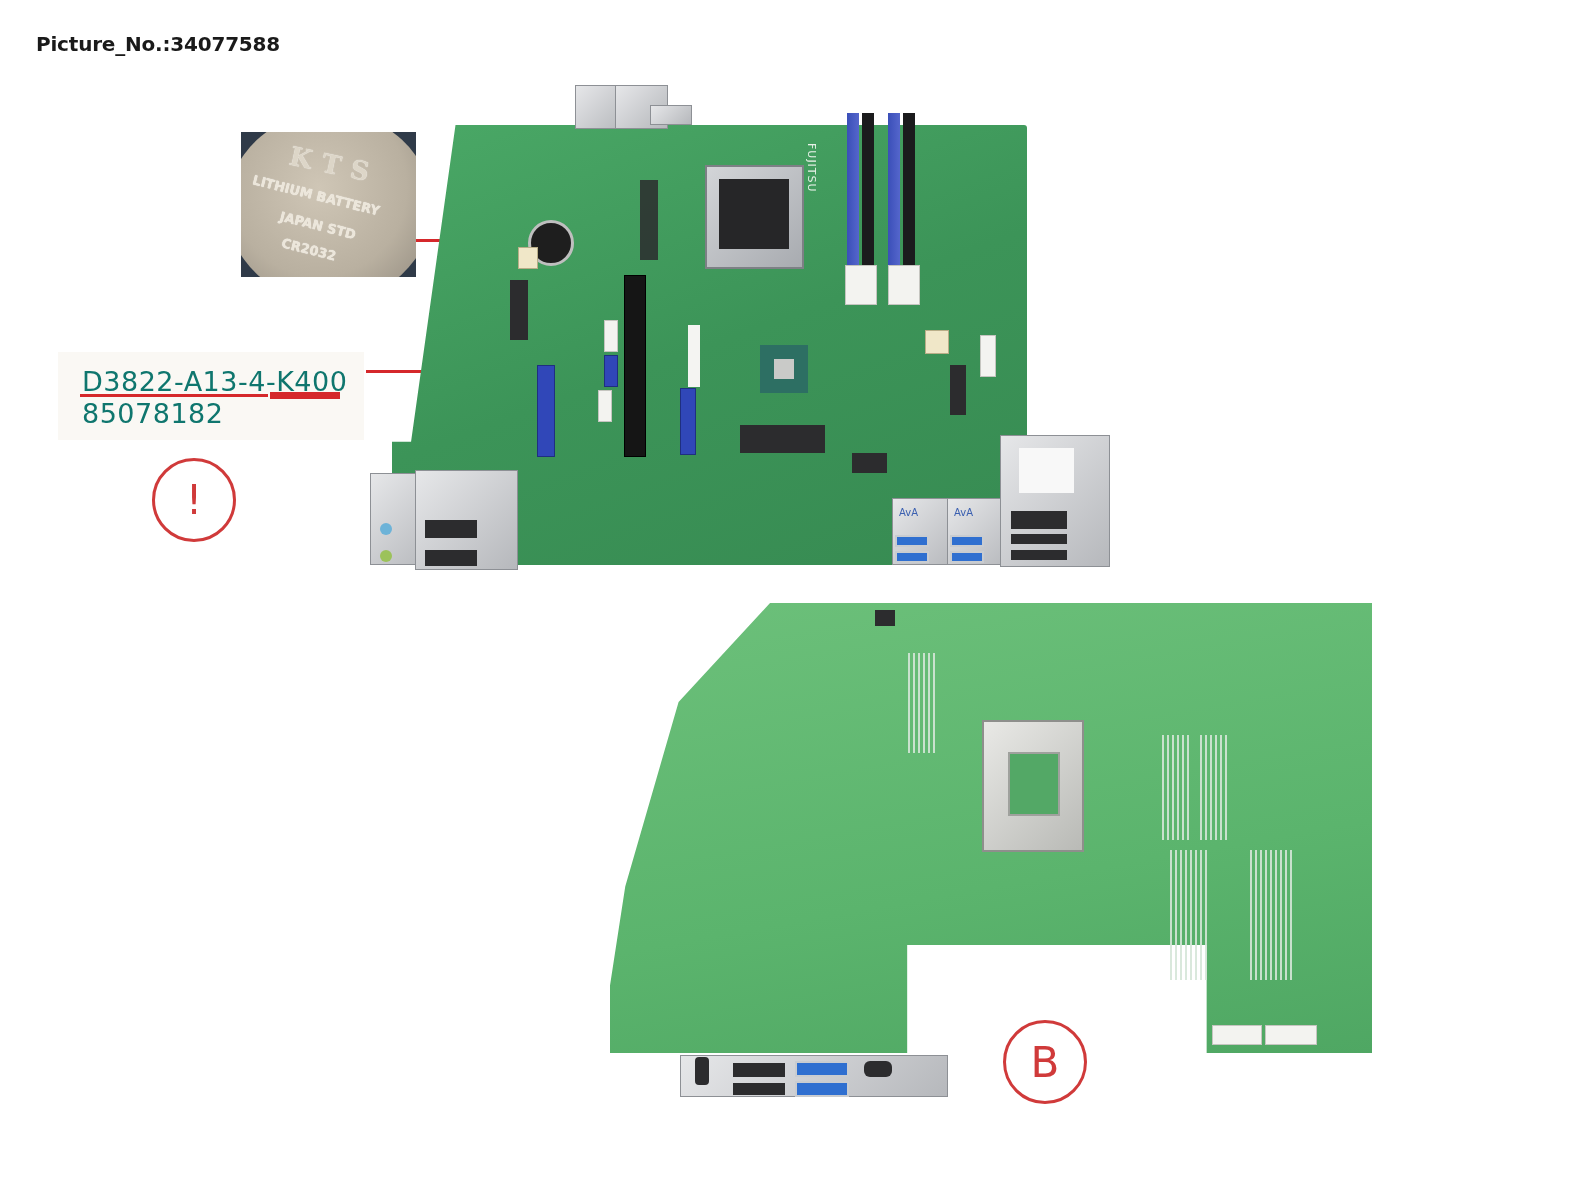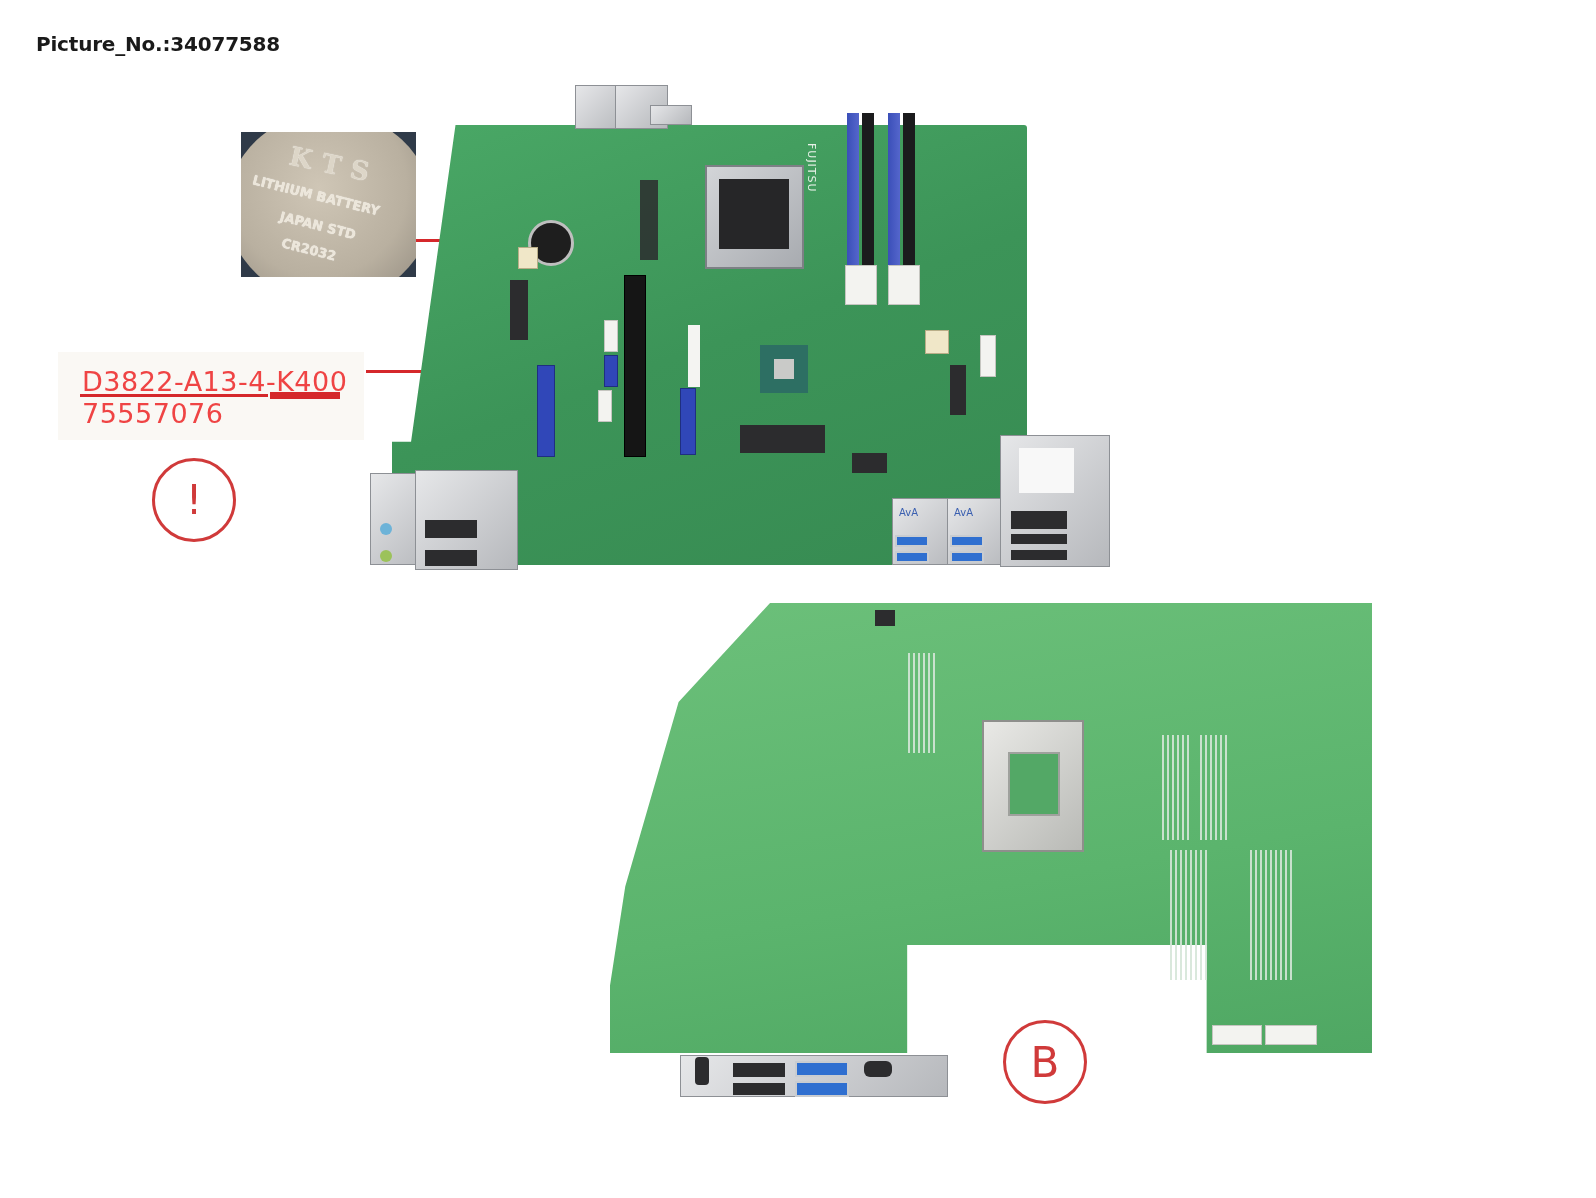--- a/index.html
+++ b/index.html
@@ -12,21 +12,21 @@
   .battery-disc { position:absolute; left:-14px; top:-20px; width:205px; height:190px; border-radius:50%;
      background:radial-gradient(ellipse at 45% 40%, #cfc6b6 0%, #b9b0a0 55%, #9f978a 80%, #6d6a66 100%); }
   .battery-text { position:absolute; color:#ece6da; font-weight:bold; text-shadow:0 0 1px #fff; white-space:nowrap; }
   .bt-kts { left:48px; top:18px; font-family:"DejaVu Serif", serif; font-size:26px; letter-spacing:10px; transform:rotate(12deg); color:#ddd6c8; }
   .bt-1 { left:10px; top:56px; font-size:13px; transform:rotate(14deg); }
   .bt-2 { left:38px; top:86px; font-size:13px; transform:rotate(14deg); }
   .bt-3 { left:40px; top:110px; font-size:13px; transform:rotate(14deg); }
 
   
   .label-box { left:58px; top:352px; width:306px; height:88px; background:#faf8f4; }
-  .label-line { position:absolute; left:24px; font-size:27px; color:#ef4444; letter-spacing:0.5px;text-align:center; }
+  .label-line { position:absolute; left:24px; font-size:27px; color:#0f766e; letter-spacing:0.5px;text-align:center; }
   .label-l1 { top:14px; }
   .label-l2 { top:46px; }
   .ul-thin { left:80px; top:394px; width:188px; height:3px; background:#d5282b; }
   .ul-thick { left:270px; top:392px; width:70px; height:7px; background:#d5282b; }
 
   
   .arrow { height:3px; background:#d5282b; }
   .arrow::after { content:""; position:absolute; right:-2px; top:-5px; border-left:12px solid #d5282b; border-top:6.5px solid transparent; border-bottom:6.5px solid transparent; }
 
   
@@ -64,21 +64,21 @@
   <div class="battery-text bt-kts">KTS</div>
   <div class="battery-text bt-1">LITHIUM BATTERY</div>
   <div class="battery-text bt-2">JAPAN STD</div>
   <div class="battery-text bt-3">CR2032</div>
 </div>
 
 <div class="abs arrow" style="left:416px; top:239px; width:120px;"></div>
 
 <div class="abs label-box">
   <div class="label-line label-l1">D3822-A13-4-K400</div>
-  <div class="label-line label-l2">75557076</div>
+  <div class="label-line label-l2">85078182</div>
 </div>
 <div class="abs ul-thin"></div>
 <div class="abs ul-thick"></div>
 
 <div class="abs arrow" style="left:366px; top:370px; width:306px;"></div>
 
 <div class="abs circle circle-excl" style="left:152px; top:458px;">
   <span>!</span>
 </div>
 

